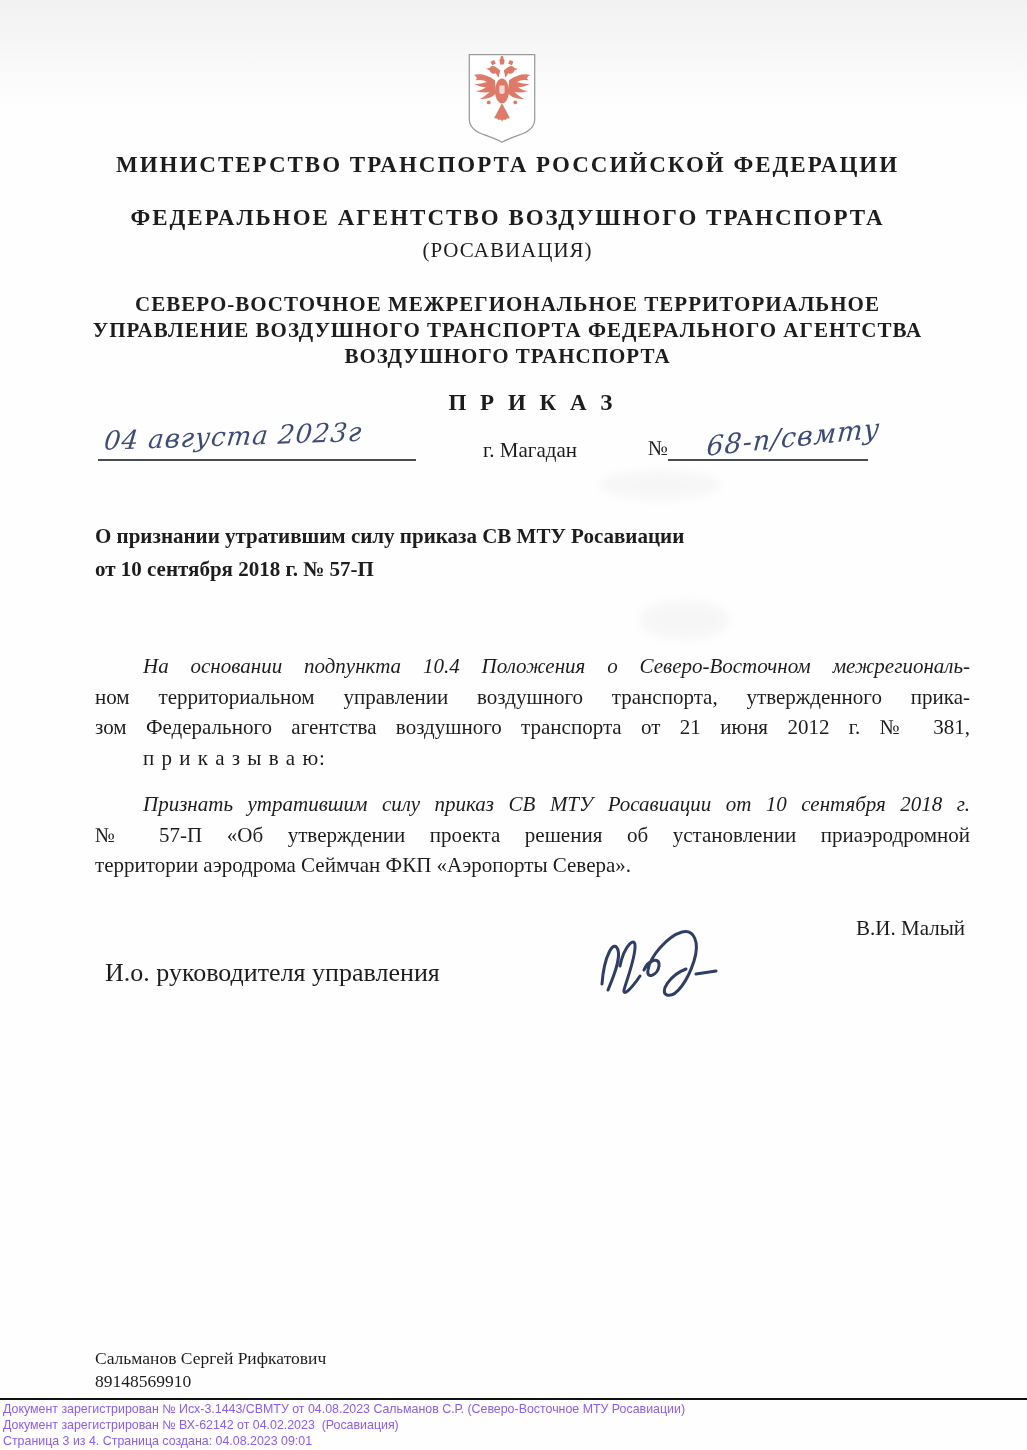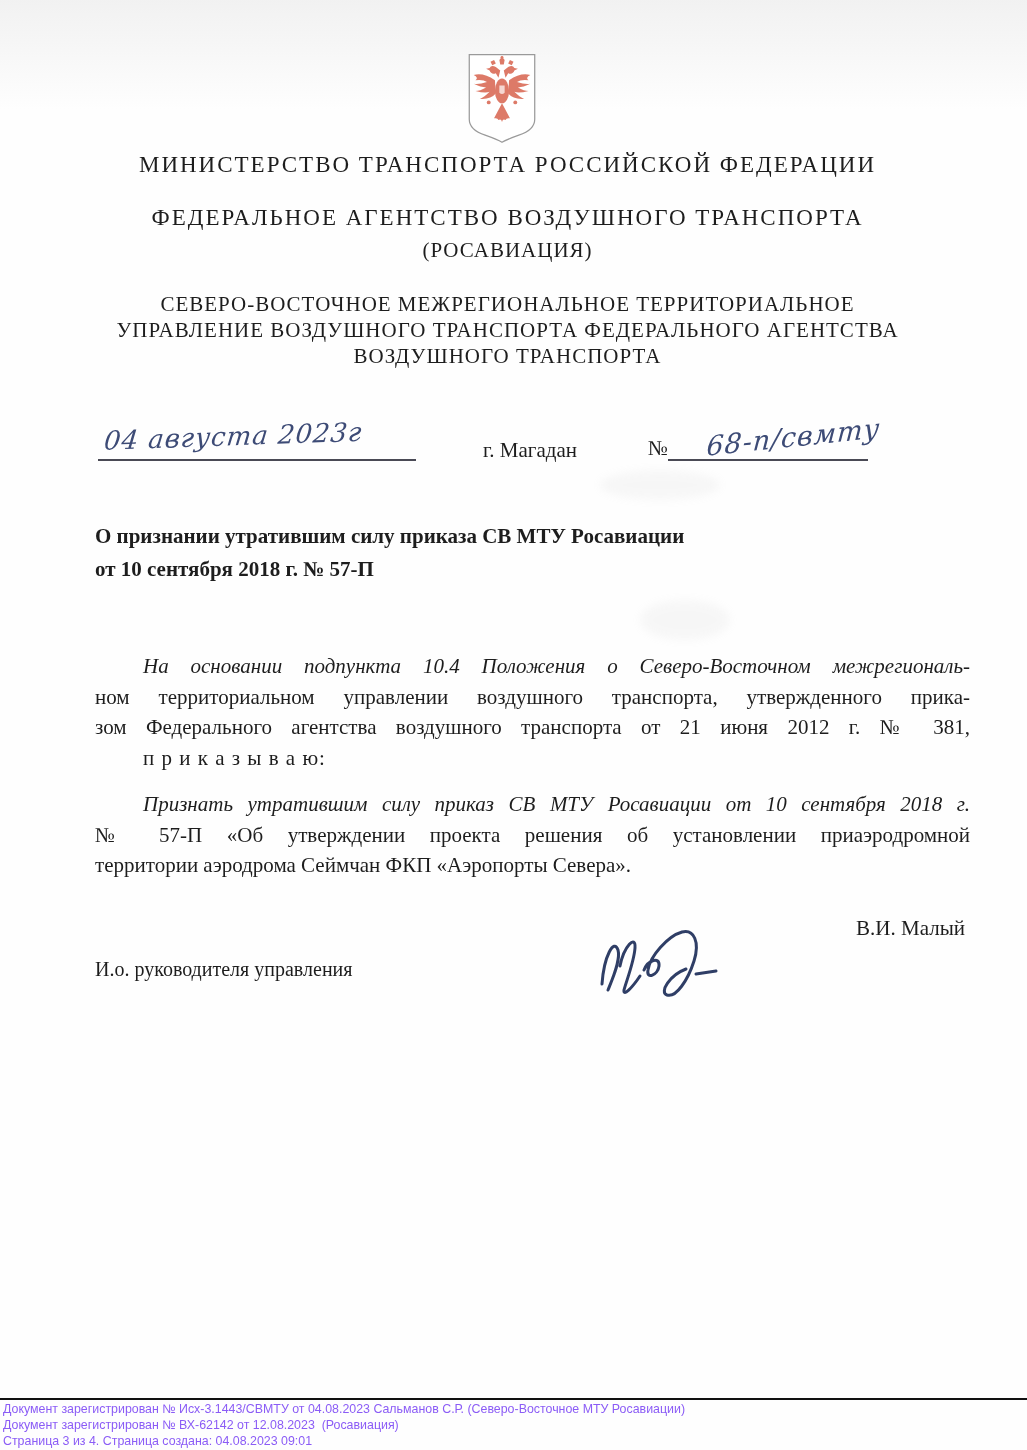--- a/index.html
+++ b/index.html
@@ -10,21 +10,21 @@
   }
   .scan-shade{
     position:absolute;left:0;top:0;width:1027px;height:110px;
     background:linear-gradient(#ededed,rgba(255,255,255,0));
     opacity:.75;pointer-events:none;
   }
   .artifact{position:absolute;border-radius:50%;filter:blur(4px);background:#b9b9b9;opacity:.10;}
 
   .emblem{position:absolute;left:462px;top:52px;width:80px;height:92px;}
 
-  .hdr{position:absolute;left:55px;width:905px;text-align:center;font-weight:normal;}
+  .hdr{position:absolute;left:55px;width:905px;text-align:center;font-weight:bold;}
   .ministry{top:152px;font-size:23px;letter-spacing:2px;}
   .agency{top:205px;font-size:23px;letter-spacing:2px;}
   .agency-short{top:238px;font-size:21px;font-weight:normal;letter-spacing:1px;}
   .dept{top:291px;font-size:21px;line-height:26px;letter-spacing:1px;}
 
   .doctype{position:absolute;left:95px;width:875px;top:390px;text-align:center;
     font-size:23px;font-weight:bold;letter-spacing:4px;}
 
   .hand{
     font-family:"DejaVu Serif", serif;font-style:italic;color:#3d4b76;
@@ -41,21 +41,21 @@
   .subject{position:absolute;left:95px;width:875px;top:520px;text-align:left;
     font-weight:bold;font-size:21px;line-height:33px;}
 
   .bodyblock{position:absolute;left:95px;width:875px;font-size:21px;line-height:30.5px;}
   .p1{top:651px;}
   .p2{top:789px;}
   .just{text-align:justify;text-align-last:justify;}
   .indent{padding-left:48px;font-style:italic;}
   .keyword{padding-left:48px;letter-spacing:1px;white-space:pre;}
 
-  .sig-position{position:absolute;left:95px;top:958px;font-size:20px;}
+  .sig-position{position:absolute;left:105px;top:958px;font-size:26px;}
   .sig-name{position:absolute;left:805px;top:916px;width:160px;text-align:right;font-size:21px;}
   .sig-autograph{position:absolute;left:588px;top:918px;}
 
   .contact{position:absolute;left:95px;top:1347px;font-size:17.5px;line-height:23px;}
 
   .footer-rule{position:absolute;left:0;top:1398px;width:1027px;border-top:2.2px solid #111;}
   .footer{position:absolute;left:3px;top:1402px;width:1020px;
     font-family:"Liberation Sans", sans-serif;font-size:12.4px;line-height:15.8px;color:#8b5cf6;}
   .footer-line{white-space:pre;}
 </style>
@@ -90,20 +90,21 @@
 
   <div class="hdr ministry">МИНИСТЕРСТВО ТРАНСПОРТА РОССИЙСКОЙ ФЕДЕРАЦИИ</div>
   <div class="hdr agency">ФЕДЕРАЛЬНОЕ АГЕНТСТВО ВОЗДУШНОГО ТРАНСПОРТА</div>
   <div class="hdr agency-short">(РОСАВИАЦИЯ)</div>
   <div class="hdr dept">
     <div>СЕВЕРО-ВОСТОЧНОЕ МЕЖРЕГИОНАЛЬНОЕ ТЕРРИТОРИАЛЬНОЕ</div>
     <div>УПРАВЛЕНИЕ ВОЗДУШНОГО ТРАНСПОРТА ФЕДЕРАЛЬНОГО АГЕНТСТВА</div>
     <div>ВОЗДУШНОГО ТРАНСПОРТА</div>
   </div>
 
+  <div class="doctype">П Р И К А З</div>
   <div class="hand hand-date">04 августа 2023г</div>
   <div class="date-underline"></div>
   <div class="place">г. Магадан</div>
   <div class="num-label">№</div>
   <div class="num-underline"></div>
   <div class="hand hand-number">68-п/свмту</div>
 
   <div class="subject">
     <div>О признании утратившим силу приказа СВ МТУ Росавиации</div>
     <div>от 10 сентября 2018 г. № 57-П</div>
@@ -123,20 +124,24 @@
   </div>
 
   <div class="sig-position">И.о. руководителя управления</div>
   <div class="sig-autograph">
     <svg viewBox="0 0 190 95" width="190" height="95">
       <path d="M14 66 C16 38 26 20 30 32 C33 42 24 62 20 72 M32 48 C36 28 48 16 47 30 C46 44 38 64 36 72 C35 79 44 70 52 58 M56 52 C60 42 72 38 71 48 C70 57 58 62 60 52 C62 38 80 18 94 14 C106 11 112 24 106 43 C100 62 88 80 79 77 C71 74 82 57 98 51 M108 56 L128 53" fill="none" stroke="#2f3e66" stroke-width="3" stroke-linecap="round"></path>
     </svg>
   </div>
   <div class="sig-name">В.И. Малый</div>
 
+  <div class="contact">
+    <div>Сальманов Сергей Рифкатович</div>
+    <div>89148569910</div>
+  </div>
 
   <div class="footer-rule"></div>
   <div class="footer">
     <div class="footer-line">Документ зарегистрирован № Исх-3.1443/СВМТУ от 04.08.2023 Сальманов С.Р. (Северо-Восточное МТУ Росавиации)</div>
-    <div class="footer-line">Документ зарегистрирован № ВХ-62142 от 12.08.2023  (Росавиация)</div>
+    <div class="footer-line">Документ зарегистрирован № ВХ-62142 от 04.02.2023  (Росавиация)</div>
     <div class="footer-line">Страница 3 из 4. Страница создана: 04.08.2023 09:01</div>
   </div>
 </div>
 
 </body></html>

